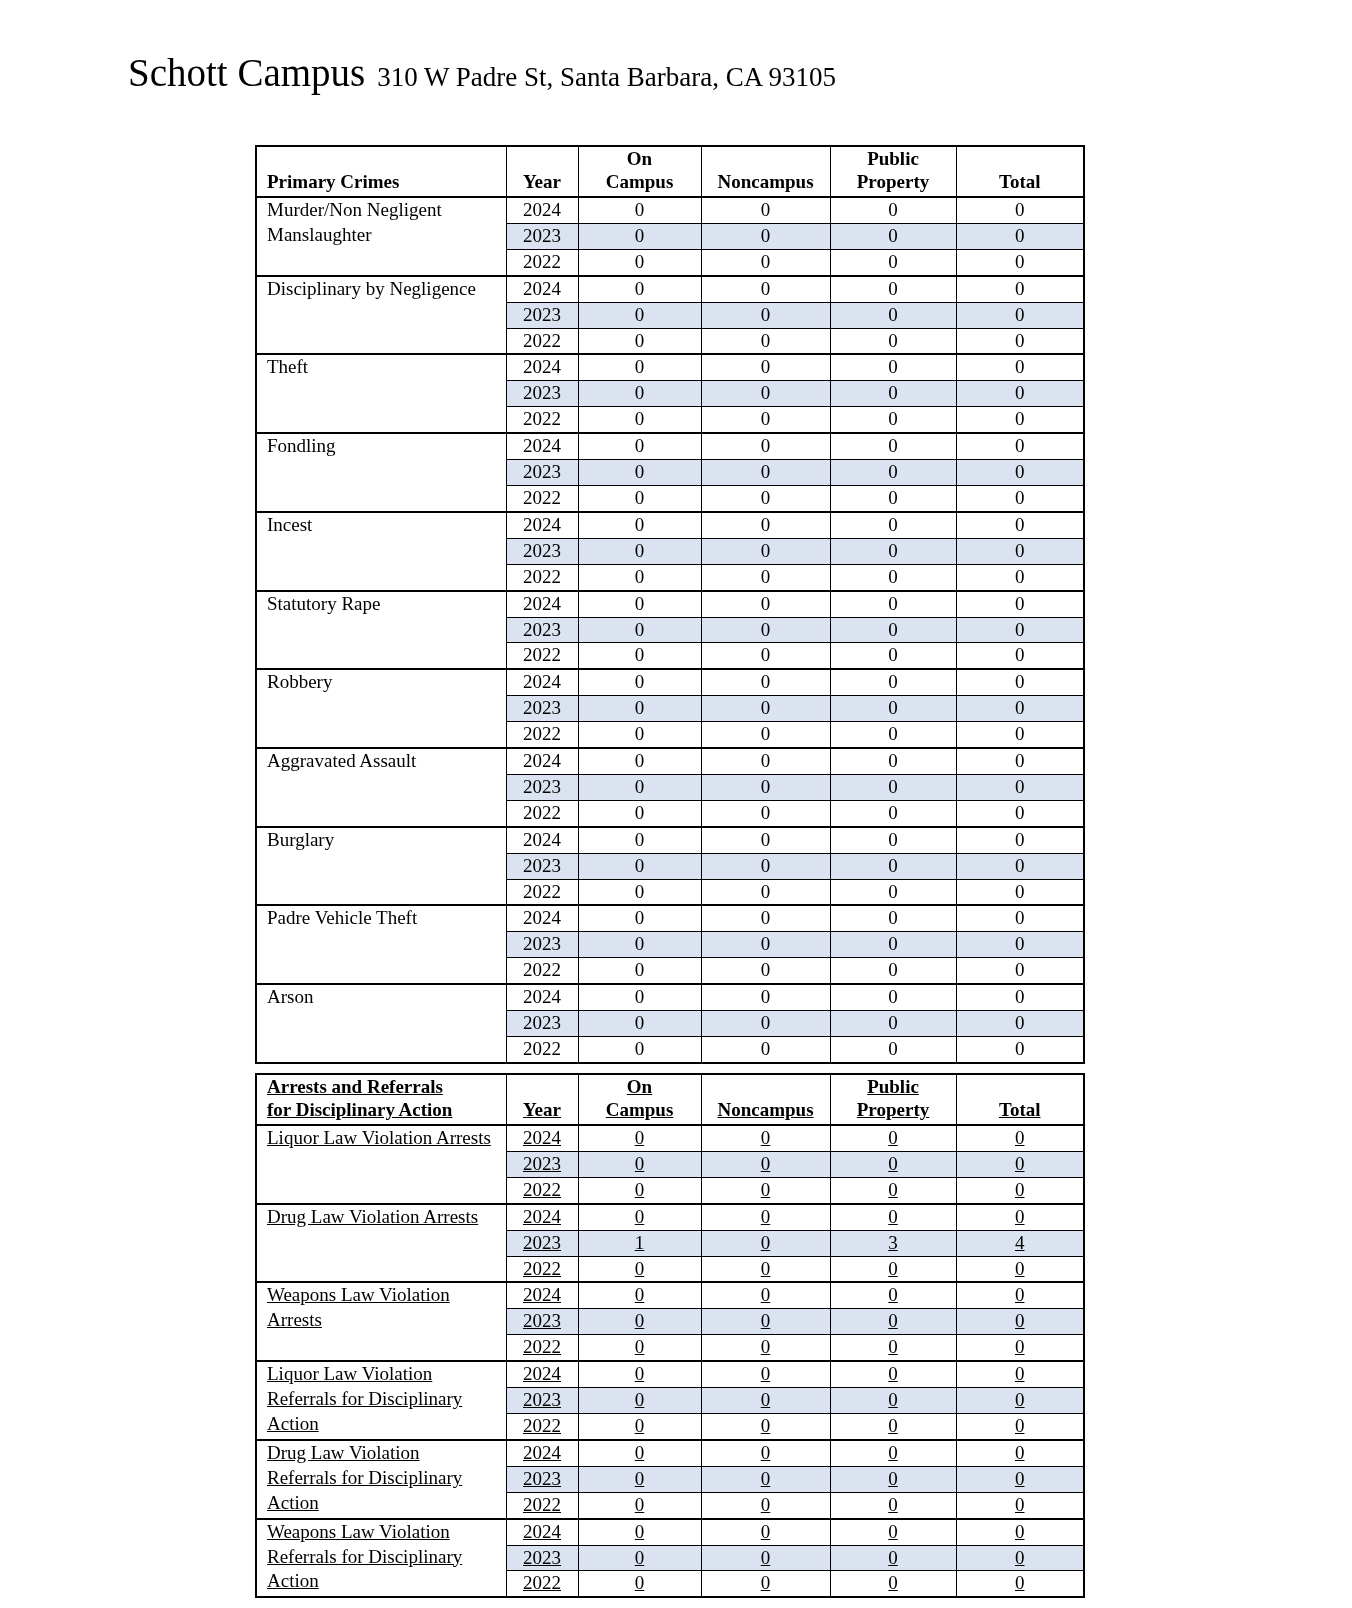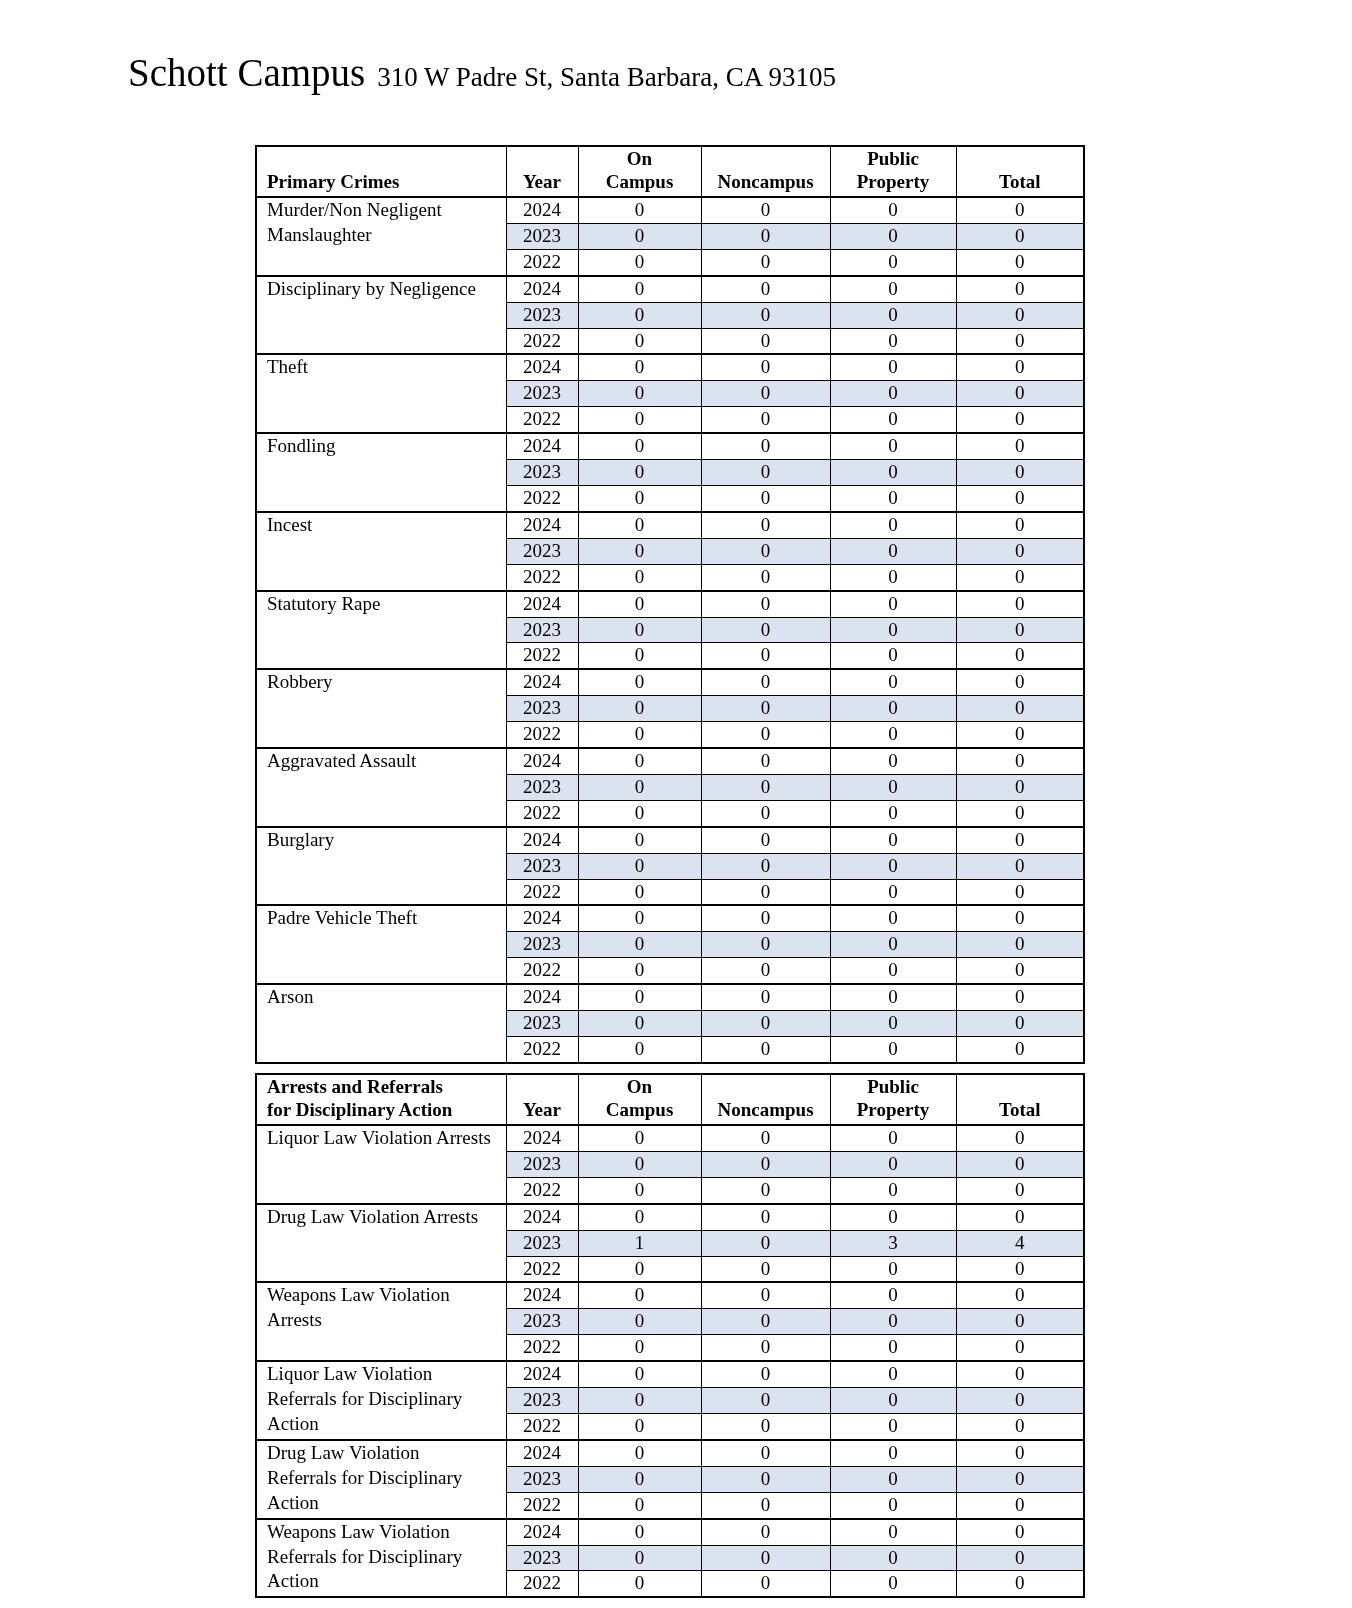--- a/index.html
+++ b/index.html
@@ -26,21 +26,21 @@
 
   table.report-table {
     position: absolute;
     left: 255px;
     border-collapse: collapse;
     table-layout: fixed;
     width: 828px;
     border: 2px solid #000;
   }
   #table-0 { top: 145px; }
-  #table-1 { top: 1073px; }
+  #table-1 { top: 1073px; text-decoration: underline; }
 
   th, td {
     border: 1px solid #000;
     font-size: 19px;
     overflow: hidden;
   }
   thead tr { height: 45px; }
   #table-1 thead tr { height: 50px; }
   thead tr th { border-bottom: 2px solid #000; }
   th {

